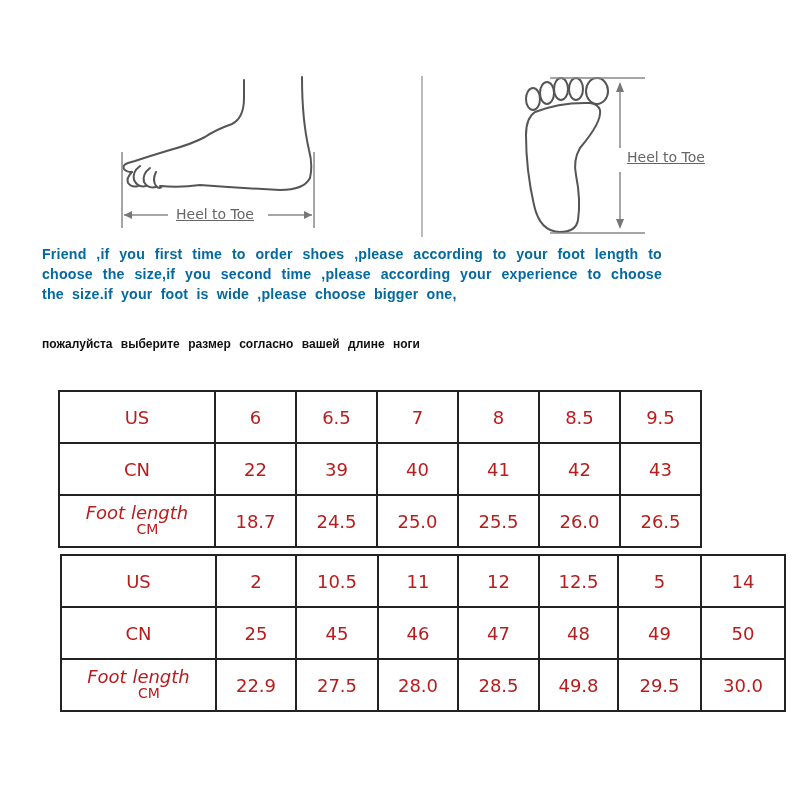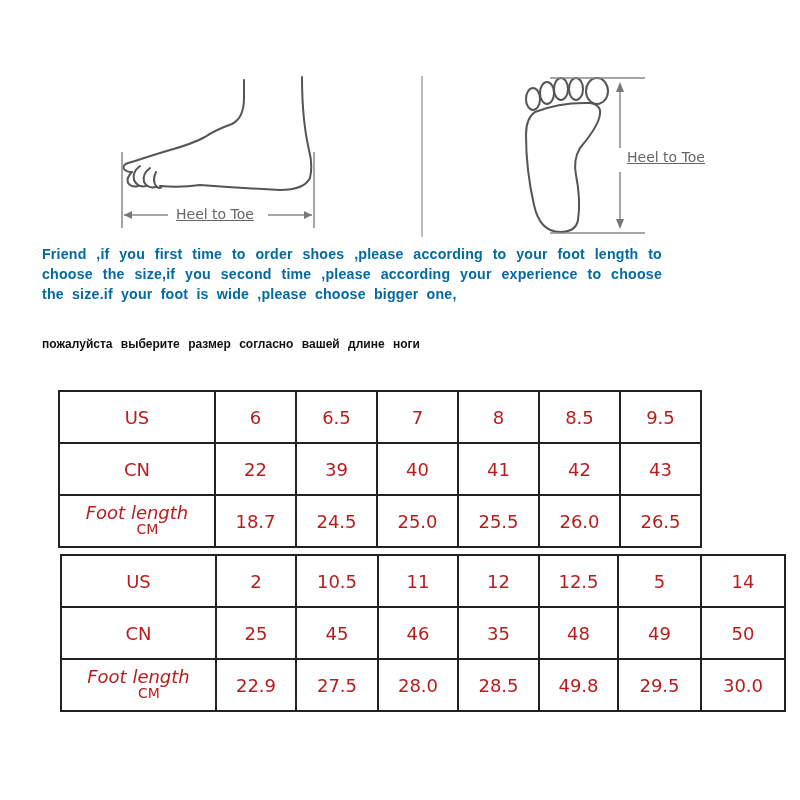--- a/index.html
+++ b/index.html
@@ -156,21 +156,21 @@
     <td>12</td>
     <td>12.5</td>
     <td>5</td>
     <td>14</td>
   </tr>
   <tr>
     <td class="head">CN</td>
     <td>25</td>
     <td>45</td>
     <td>46</td>
-    <td>35</td>
+    <td>47</td>
     <td>48</td>
     <td>49</td>
     <td>50</td>
   </tr>
   <tr>
     <td class="head-fl">
       <span class="fl-main">Foot length</span>
       <span class="fl-unit">CM</span>
     </td>
     <td>22.9</td>

